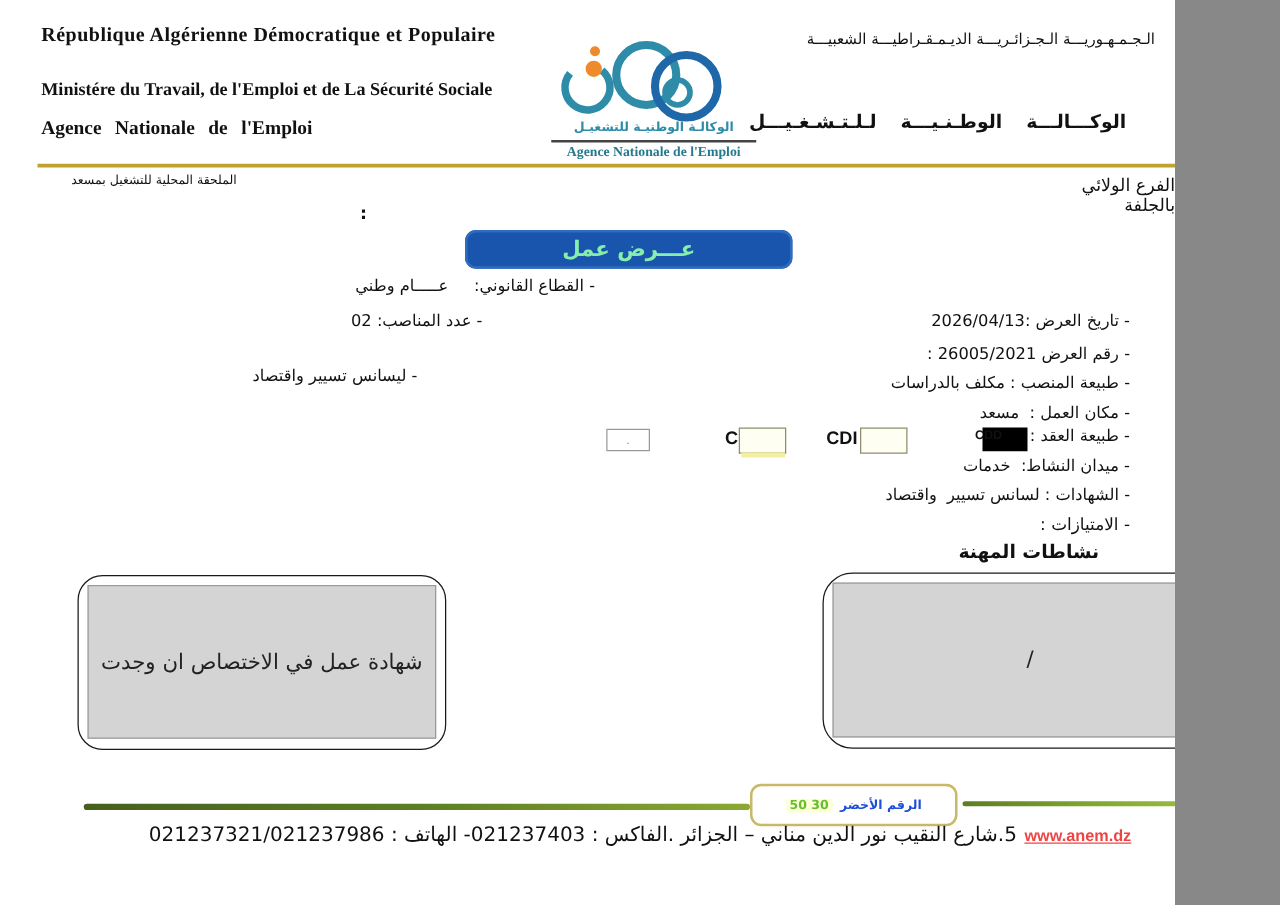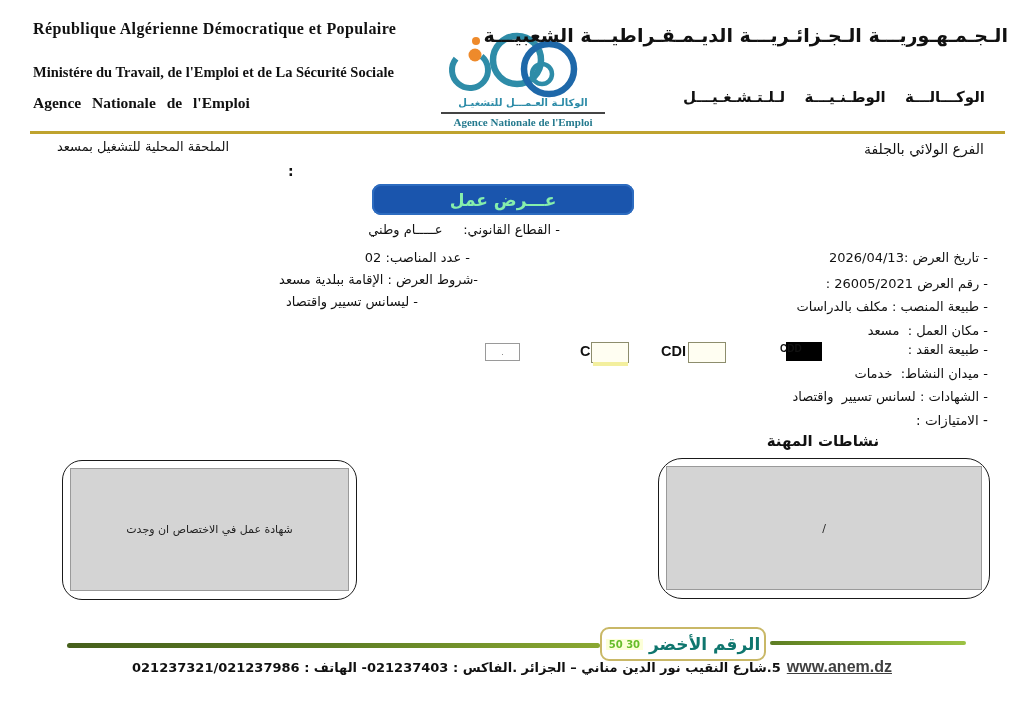--- a/index.html
+++ b/index.html
@@ -1,37 +1,37 @@
 <!DOCTYPE html>
 <html><head>
 <meta charset="utf-8">
 <style>
   html,body{margin:0;padding:0;background:#888;}
-  #page{position:relative;width:1024px;height:724px;background:#ffffff;overflow:hidden;
+  #page{position:relative;width:940px;height:724px;background:#ffffff;overflow:hidden;
         font-family:"DejaVu Sans",sans-serif;color:#111;}
   .abs{position:absolute;}
 
   
   .fr1{left:33px;top:20px;font-family:"Liberation Serif",serif;font-weight:bold;font-size:16px;letter-spacing:.4px;}
   .fr2{left:33px;top:64px;font-family:"Liberation Serif",serif;font-weight:bold;font-size:14.5px;}
   .fr3{left:33px;top:94px;font-family:"Liberation Serif",serif;font-weight:bold;font-size:15.5px;word-spacing:7px;}
-  .ar1{right:16px;top:24px;font-size:19px;font-weight:bold;direction:rtl;}
+  .ar1{right:16px;top:24px;font-size:12px;font-weight:normal;direction:rtl;}
   .ar2{right:16px;top:56px;font-size:15px;font-weight:bold;direction:rtl;}
   .ar3{right:39px;top:88px;font-size:15px;font-weight:bold;direction:rtl;word-spacing:14px;}
 
   .logo-svg{left:445px;top:28px;}
   .logo-ar{left:447px;top:97px;width:152px;text-align:center;font-size:10px;font-weight:bold;
            color:#2e8ca8;direction:rtl;}
   .logo-fr{left:441px;top:112px;width:164px;text-align:center;font-size:11px;font-weight:bold;
            color:#257a8e;font-family:"Liberation Serif",serif;border-top:2px solid #444;padding-top:2px;}
 
   .gold-line{left:30px;top:131px;width:975px;height:3px;background:#bfa32e;}
 
   
-  .annex{left:57px;top:139px;font-size:13px;direction:rtl;}
+  .annex{left:57px;top:139px;font-size:10px;direction:rtl;}
   .branch{left:864px;top:141px;font-size:14px;direction:rtl;}
   .colon{left:288px;top:163px;font-size:14px;font-weight:bold;}
 
   
   .banner{left:372px;top:184px;width:262px;height:31px;background:#1a55ad;border-radius:9px;
           color:#86efac;font-size:17px;font-weight:bold;display:flex;align-items:center;justify-content:center;
           direction:rtl;box-shadow:inset 0 0 0 2px #2d6cc0;}
 
   
   .dline{font-size:13px;direction:rtl;white-space:pre;}
@@ -54,56 +54,56 @@
 
   
   .sec-title{font-size:15px;font-weight:bold;direction:rtl;text-align:center;}
   .skills-title{left:48px;top:432px;width:293px;margin-top:48px;}
   .act-title{left:658px;top:432px;width:330px;}
   .outer-box{border:1.5px solid #1a1a1a;background:#fff;}
   .skills-box{left:62px;top:460px;width:293px;height:138px;border-radius:20px;}
   .act-box{left:658px;top:458px;width:330px;height:139px;border-radius:24px;}
   .inner-gray{position:absolute;left:7px;top:7px;right:7px;bottom:8px;background:#d4d4d4;
               border:1px solid #9a9a9a;display:flex;align-items:center;justify-content:center;
-              font-size:11px;direction:rtl;color:#222;}
+              font-size:17px;direction:rtl;color:#222;}
 
   
   .gline-left{left:67px;top:643px;width:533px;height:5px;border-radius:3px;
               background:linear-gradient(to right,#46601c,#5d7d24,#8aa832);}
   .gline-right{left:770px;top:641px;width:196px;height:4px;border-radius:3px;
                background:linear-gradient(to right,#5d7d24,#7da52c,#9cc244);}
   .green-box{left:600px;top:627px;width:162px;height:30px;background:#fff;border:2px solid #c9b867;
              border-radius:9px;display:flex;align-items:center;justify-content:center;gap:6px;direction:rtl;}
-  .green-lab{color:#0f766e;font-size:17px;font-weight:bold;}
+  .green-lab{color:#1d4ed8;font-size:10px;font-weight:bold;}
   .green-num{color:#67bd2b;font-size:10px;font-weight:bold;background:#fcffd8;padding:0 3px;}
 
   .footer{left:0;top:658px;width:1024px;display:flex;justify-content:center;align-items:baseline;
           gap:6px;direction:rtl;}
-  .site{color:#404040;font-size:16px;font-weight:bold;direction:ltr;
+  .site{color:#ef4444;font-size:13px;font-weight:bold;direction:ltr;
         font-family:"Liberation Sans",sans-serif;}
-  .addr{font-size:13px;font-weight:bold;direction:rtl;text-align:right;}
+  .addr{font-size:16px;font-weight:normal;direction:rtl;text-align:right;}
 </style>
 </head>
 <body>
 
 <div id="page">
 
   <div class="abs fr1">République Algérienne Démocratique et Populaire</div>
   <div class="abs fr2">Ministére du Travail, de l'Emploi et de La Sécurité Sociale</div>
   <div class="abs fr3">Agence Nationale de l'Emploi</div>
 
   <svg class="abs logo-svg" width="158" height="70" viewBox="0 0 158 70">
     <circle cx="25" cy="42" r="18" fill="none" stroke="#2e8ca8" stroke-width="6" stroke-dasharray="84 30" transform="rotate(-50 25 42)"></circle>
     <circle cx="31" cy="13" r="4" fill="#ee8a2b"></circle>
     <circle cx="30" cy="27" r="6.5" fill="#ee8a2b"></circle>
     <circle cx="72" cy="32" r="24" fill="none" stroke="#2e8ca8" stroke-width="6.5"></circle>
     <circle cx="104" cy="41" r="25" fill="none" stroke="#1e68a9" stroke-width="6.5"></circle>
     <circle cx="97" cy="46" r="10" fill="none" stroke="#2e8ca8" stroke-width="4.5"></circle>
   </svg>
-  <div class="abs logo-ar">الوكالـة العـمـــل للتشغيـل</div>
+  <div class="abs logo-ar">الوكالـة الوطنيـة للتشغيـل</div>
   <div class="abs logo-fr">Agence Nationale de l'Emploi</div>
 
   <div class="abs ar1">الـجـمـهـوريـــة الـجـزائـريـــة الديـمـقـراطيـــة الشعبيـــة</div>
   <div class="abs ar3">الوكـــالـــة الوطـنـيـــة لـلـتـشـغـيـــل</div>
 
   <div class="abs gold-line"></div>
 
   <div class="abs annex">الملحقة المحلية للتشغيل بمسعد</div>
   <div class="abs branch">الفرع الولائي بالجلفة</div>
   <div class="abs colon">:</div>
@@ -114,21 +114,20 @@
   <div class="abs dline r2">- رقم العرض 26005/2021 :</div>
   <div class="abs dline r3">- طبيعة المنصب : مكلف بالدراسات</div>
   <div class="abs dline r4">- مكان العمل :  مسعد</div>
   <div class="abs dline r5">- طبيعة العقد :</div>
   <div class="abs dline r6">- ميدان النشاط:  خدمات</div>
   <div class="abs dline r7">- الشهادات : لسانس تسيير  واقتصاد</div>
   <div class="abs dline r8">- الامتيازات :</div>
 
   <div class="abs dline l0">- القطاع القانوني:     عـــــام وطني</div>
   <div class="abs dline l1">- عدد المناصب: 02</div>
-  <div class="abs dline l2">-شروط العرض : الإقامة ببلدية مسعد</div>
   <div class="abs dline l3">- ليسانس تسيير واقتصاد</div>
 
   <div class="abs box-black"></div>
   <div class="abs cdd-lab">CDD</div>
   <div class="abs box-ivory cdi-box"></div>
   <div class="abs cdi-lab">CDI</div>
   <div class="abs box-ivory c-box"></div>
   <div class="abs c-lab">C</div>
   <div class="abs c-glow"></div>
   <div class="abs box-plain">.</div>

